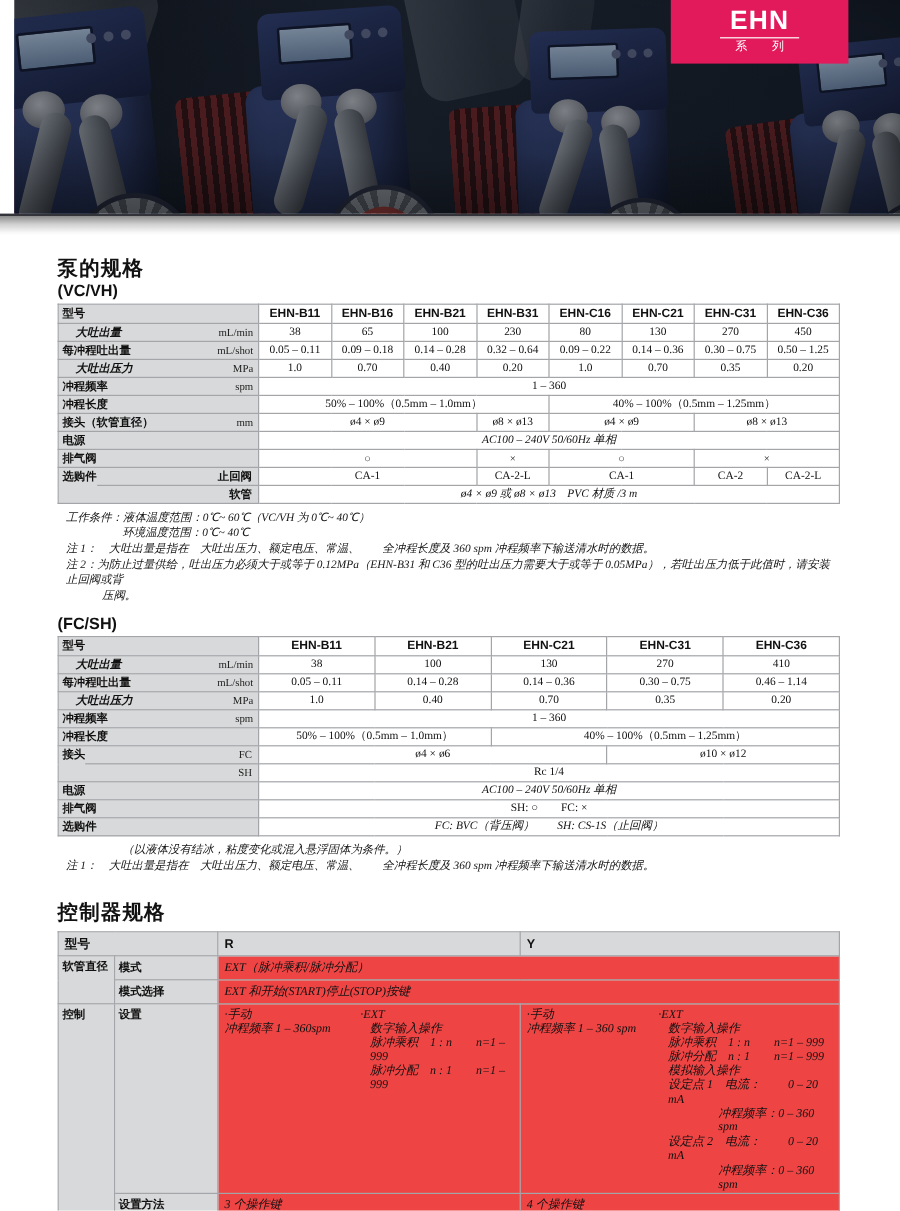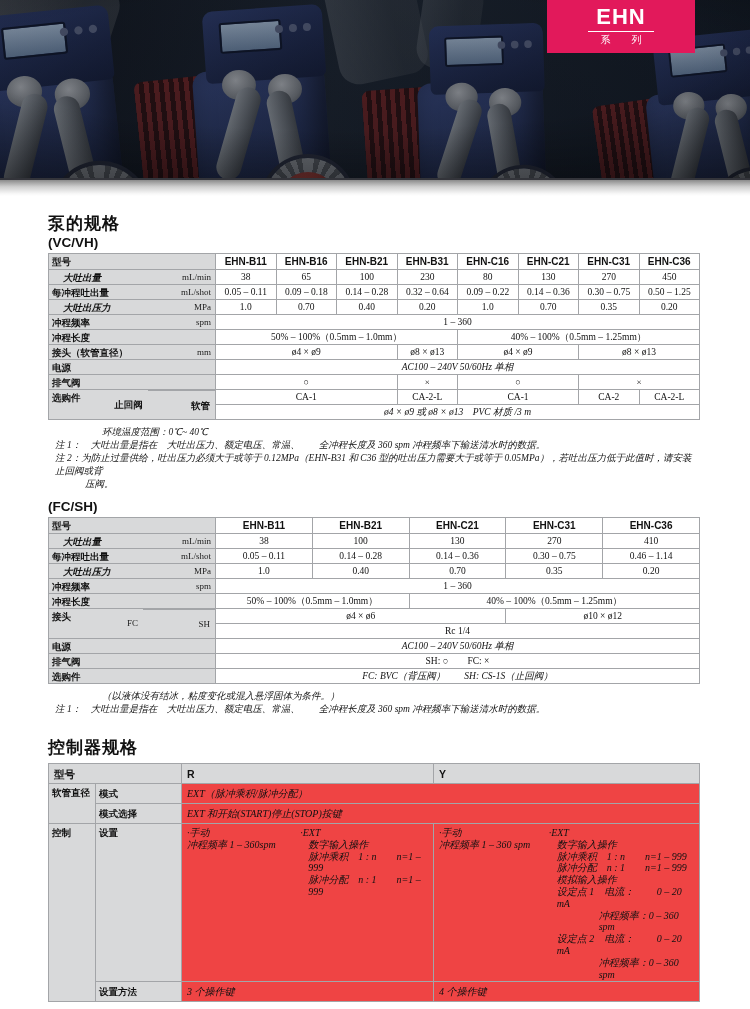--- a/index.html
+++ b/index.html
@@ -1,21 +1,21 @@
 <!DOCTYPE html>
 <html><head>
 <meta charset="utf-8">
 <style>
   html,body{margin:0;padding:0;background:#fff;}
   .page{position:relative;width:750px;height:1009px;overflow:hidden;background:#fff;
         font-family:"Liberation Sans",sans-serif;color:#111;}
 
   
   .banner{position:relative;height:178px;overflow:hidden;
-          background:linear-gradient(100deg,#10141c 0%,#1d2530 45%,#131a24 100%);}
+          background:linear-gradient(100deg,#10141c 0%,#1d2530 45%,#131a24 100%);margin-left:12px;}
   .bg-pipe{position:absolute;background:linear-gradient(90deg,#7d8288,#4a4f55 70%);border-radius:20px;opacity:.5;}
   .bp1{left:-20px;top:-30px;width:120px;height:180px;transform:rotate(18deg);}
   .bp2{left:330px;top:-40px;width:90px;height:120px;transform:rotate(-12deg);opacity:.35;}
   .bp3{left:420px;top:-20px;width:60px;height:90px;transform:rotate(8deg);opacity:.3;}
   .pump{position:absolute;width:230px;height:260px;}
   .pump-fins{position:absolute;left:0;top:72px;width:82px;height:170px;border-radius:8px;
              background:repeating-linear-gradient(90deg,#6e2424 0 5px,#2e1010 5px 10px);transform:rotate(-6deg);}
   .pump-body{position:absolute;left:56px;top:62px;width:132px;height:185px;border-radius:14px;
              background:linear-gradient(160deg,#3a4a80,#202b4e 70%);
              box-shadow:inset -12px -12px 30px rgba(0,0,0,.55);transform:rotate(-4deg);}
@@ -66,21 +66,21 @@
   .lw{display:flex;justify-content:space-between;align-items:center;padding:0 4px 0 3px;}
   .zh{white-space:nowrap;}
   .zh.ind{padding-left:11px;font-style:italic;}
   .unit{font-family:"Liberation Serif",serif;font-weight:normal;font-size:9px;color:#222;}
   td.mdl{background:#d8d9da;font-family:"Liberation Sans",sans-serif;font-weight:bold;font-size:10px;}
   .kai{font-style:italic;}
   .sym{font-size:9px;}
   td.opt-cell{vertical-align:top;}
   .opt-wrap{display:flex;height:100%;align-items:stretch;}
   .opt-name{flex:0 0 auto;padding:2px 0 0 3px;}
-  .opt-rows{flex:1;display:flex;flex-direction:row;}
+  .opt-rows{flex:1;display:flex;flex-direction:column;}
   .opt-row{flex:1;display:flex;align-items:center;justify-content:flex-end;padding-right:5px;}
   .opt-row2{border-top:1px solid #a3a5a8;}
 
   .notes{font-family:"Liberation Serif",serif;font-style:italic;font-size:9.5px;
          line-height:13px;margin:6px 0 0 7px;color:#141414;}
   .n-ind1{padding-left:47px;}
   .n-ind2{padding-left:30px;}
 
   table.ctrl{width:652px;border-collapse:collapse;table-layout:fixed;margin-top:6px;
              font-family:"Liberation Serif",serif;font-size:10px;border:1px solid #8f9194;}
@@ -322,20 +322,21 @@
         <td>CA-2</td>
         <td>CA-2-L</td>
       </tr>
       <tr>
         <td colspan="8" class="kai">ø4 × ø9 或 ø8 × ø13　PVC 材质 /3 m</td>
       </tr>
     </tbody>
       </table>
 
     <div class="notes">
+      <div>工作条件：液体温度范围：0℃~ 60℃（VC/VH 为 0℃~ 40℃）</div>
       <div class="n-ind1">环境温度范围：0℃~ 40℃</div>
       <div>注 1：　大吐出量是指在　大吐出压力、额定电压、常温、　　全冲程长度及 360 spm 冲程频率下输送清水时的数据。</div>
       <div>注 2：为防止过量供给，吐出压力必须大于或等于 0.12MPa（EHN-B31 和 C36 型的吐出压力需要大于或等于 0.05MPa），若吐出压力低于此值时，请安装止回阀或背</div>
       <div class="n-ind2">压阀。</div>
     </div>
 
     <div class="sub-title" style="margin-top:8px;">(FC/SH)</div>
 
     <table class="spec">
       <colgroup>

